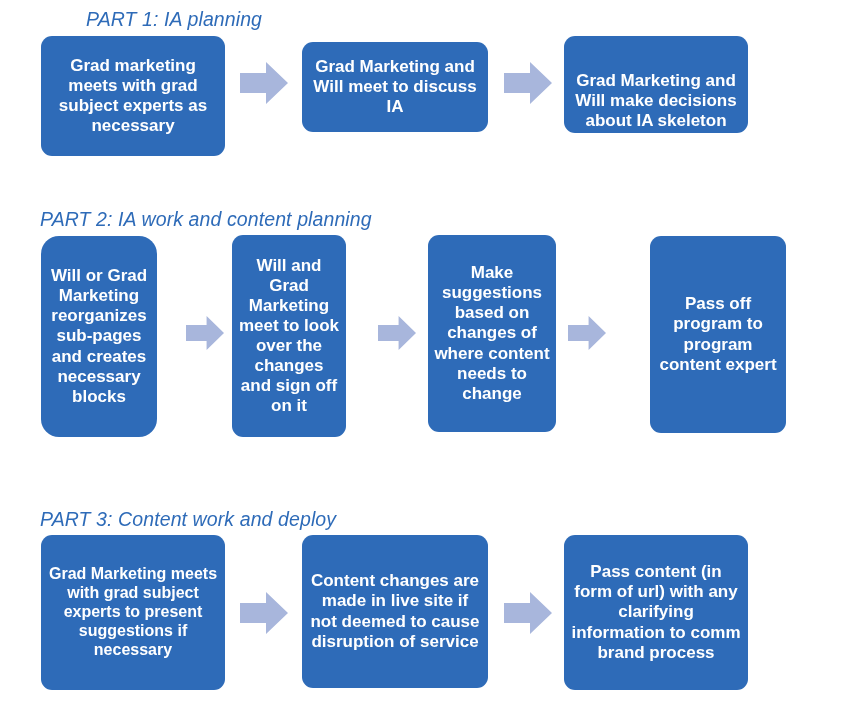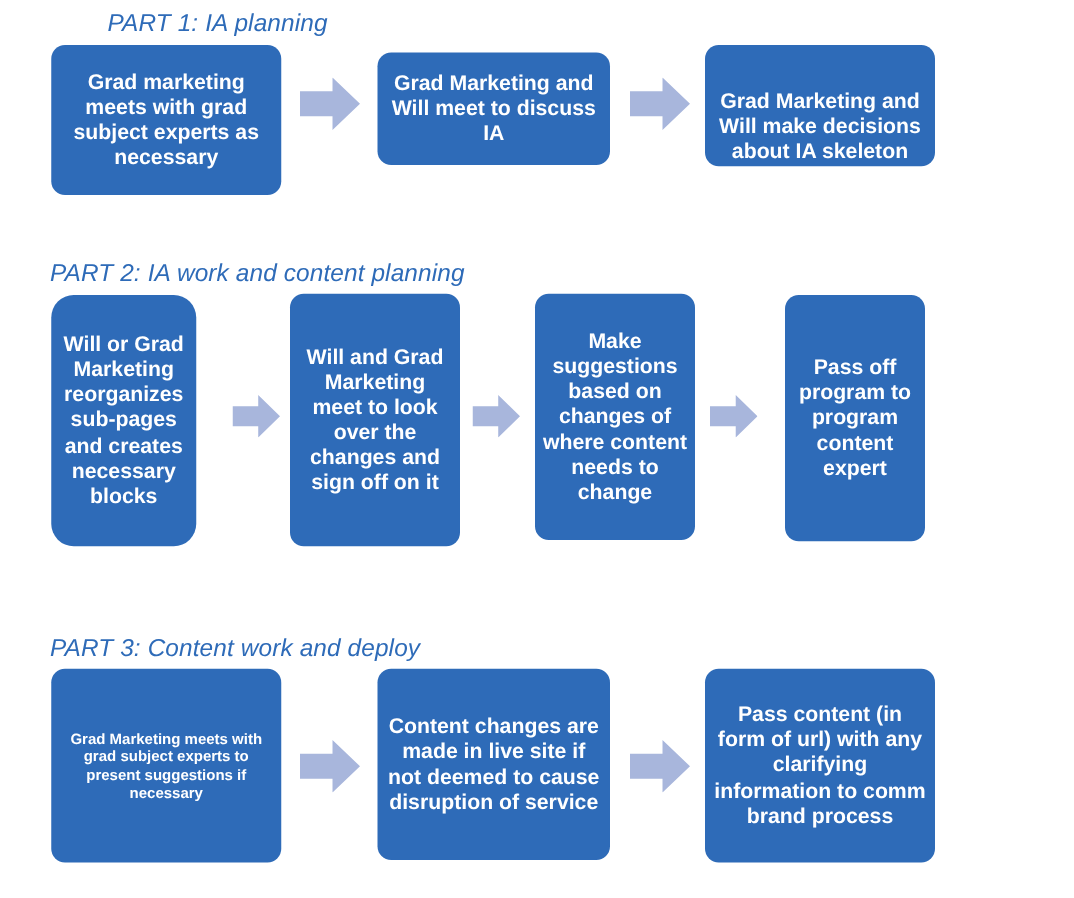--- a/index.html
+++ b/index.html
@@ -62,30 +62,30 @@
   #heading-1 { left: 40px; top: 8px; margin-left: 46px; }
   #p1-box-1 { left: 41px;  top: 36px; width: 184px; height: 120px; font-size: 17px; }
   #p1-box-2 { left: 302px; top: 42px; width: 186px; height: 90px; font-size: 17px; }
   #p1-box-3 { left: 564px; top: 36px; width: 184px; height: 97px; font-size: 17px; align-items: flex-end; }
   #p1-arrow-1 { left: 240px; top: 62px; width: 48px; height: 42px; }
   #p1-arrow-2 { left: 504px; top: 62px; width: 48px; height: 42px; }
 
   
   #heading-2 { left: 40px; top: 208px; }
   #p2-box-1 { left: 41px;  top: 236px; width: 116px; height: 201px; font-size: 17px; border-radius: 18px; }
-  #p2-box-2 { left: 232px; top: 235px; width: 136px; height: 202px; font-size: 17px; }
+  #p2-box-2 { left: 232px; top: 235px; width: 114px; height: 202px; font-size: 17px; }
   #p2-box-3 { left: 428px; top: 235px; width: 128px; height: 197px; font-size: 17px; }
-  #p2-box-4 { left: 628px; top: 236px; width: 112px; height: 197px; font-size: 17px; justify-content: flex-end; }
+  #p2-box-4 { left: 650px; top: 236px; width: 136px; height: 197px; font-size: 17px; justify-content: flex-end; }
   #p2-arrow-1 { left: 186px; top: 316px; width: 38px; height: 34px; }
   #p2-arrow-2 { left: 378px; top: 316px; width: 38px; height: 34px; }
   #p2-arrow-3 { left: 568px; top: 316px; width: 38px; height: 34px; }
 
   
   #heading-3 { left: 40px; top: 508px; }
-  #p3-box-1 { left: 41px;  top: 535px; width: 184px; height: 155px; font-size: 12px; }
+  #p3-box-1 { left: 41px;  top: 535px; width: 184px; height: 155px; font-size: 16px; }
   #p3-box-2 { left: 302px; top: 535px; width: 186px; height: 153px; font-size: 17px; }
   #p3-box-3 { left: 564px; top: 535px; width: 184px; height: 155px; font-size: 17px; }
   #p3-arrow-1 { left: 240px; top: 592px; width: 48px; height: 42px; }
   #p3-arrow-2 { left: 504px; top: 592px; width: 48px; height: 42px; }
 </style>
 </head>
 <body>
 
 <div class="canvas">
 

